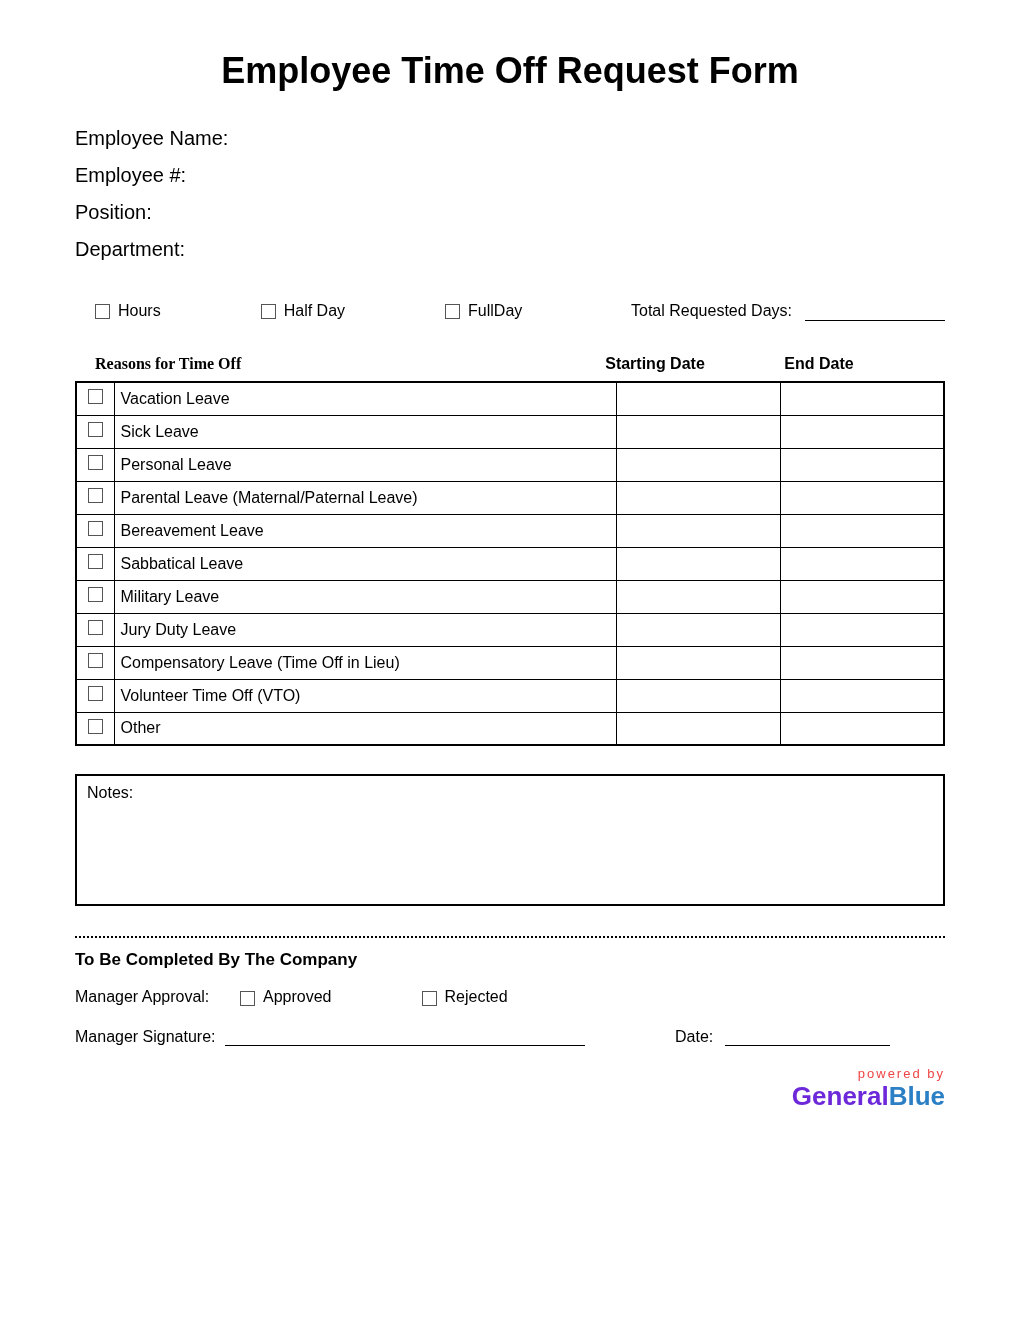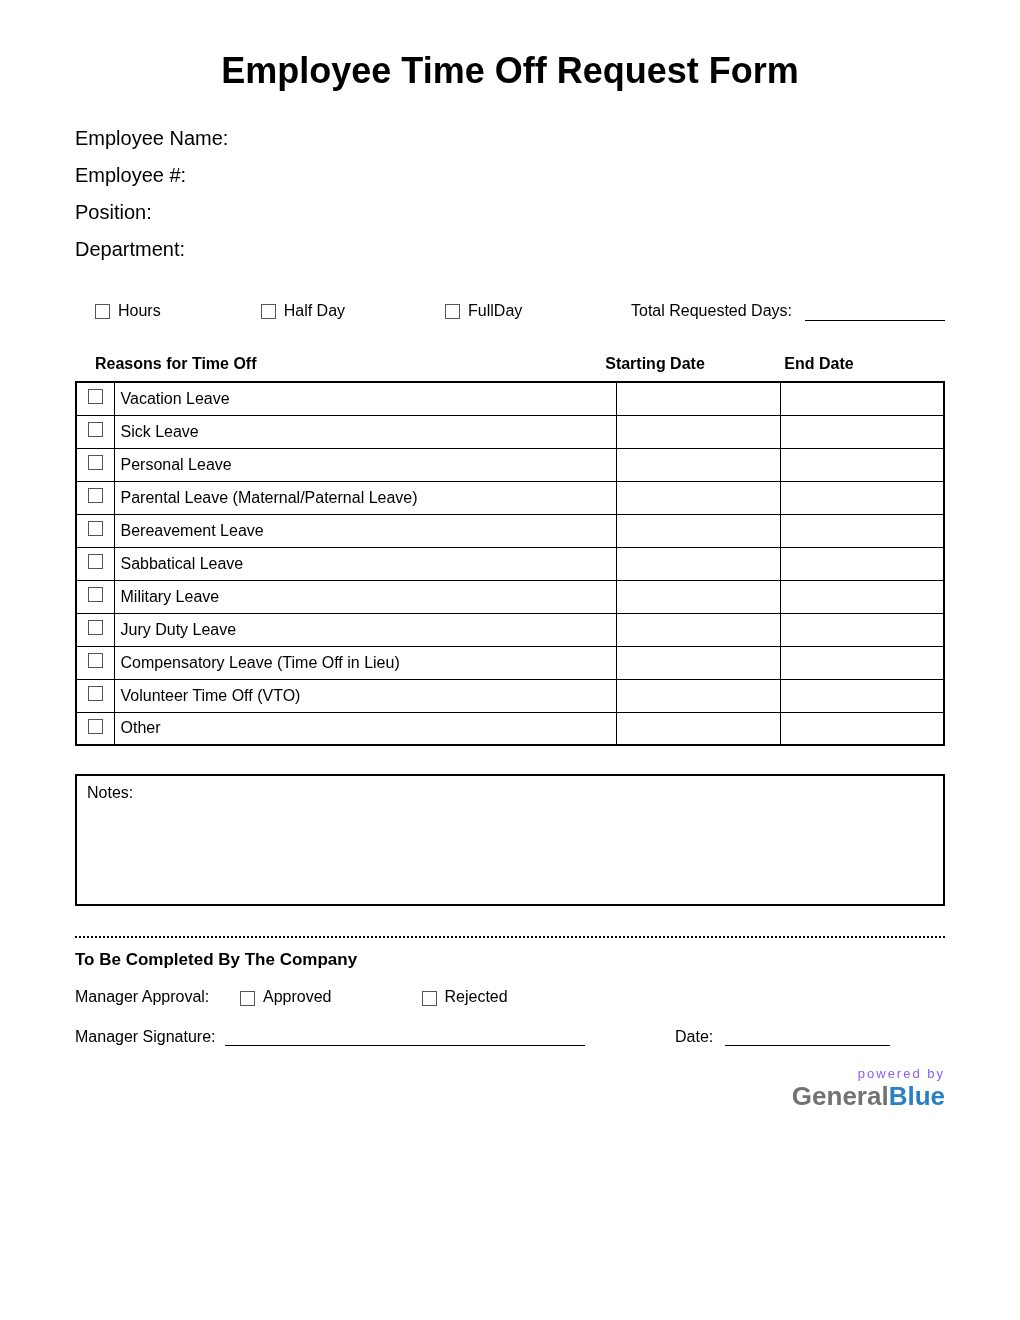--- a/index.html
+++ b/index.html
@@ -52,21 +52,21 @@
     .total-days-line {
       width: 140px;
       border-bottom: 1.5px solid #000;
       height: 20px;
     }
     .table-header {
       display: flex;
       font-weight: 700;
       padding: 6px 0 8px 20px;
     }
-    .th-reasons { flex: 0 0 478px; }
+    .th-reasons { flex: 0 0 478px; font-family: Liberation Serif, serif; }
     .th-start { flex: 0 0 164px; text-align: center; }
     .th-end { flex: 0 0 164px; text-align: center; }
     table.reasons {
       width: 100%;
       border-collapse: collapse;
       border: 2px solid #000;
     }
     table.reasons td {
       border: 1px solid #000;
       padding: 5px 6px;
@@ -128,28 +128,28 @@
       width: 165px;
       border-bottom: 1.5px solid #000;
       height: 20px;
     }
     .footer-brand {
       text-align: right;
       margin-top: 20px;
     }
     .powered-by {
       font-size: 13px;
-      color: #8b5cf6;
+      color: #ef4444;
       letter-spacing: 2px;
     }
     .brand-name {
       font-size: 26px;
       font-weight: 600;
     }
-    .brand-general { color: #737373; }
+    .brand-general { color: #6d28d9; }
     .brand-blue { color: #2b7fc4; }
   </style>
 </head>
 <body>
 
 <h1>Employee Time Off Request Form</h1>
 
 <div class="field-row">Employee Name:</div>
 <div class="field-row">Employee #:</div>
 <div class="field-row">Position:</div>

